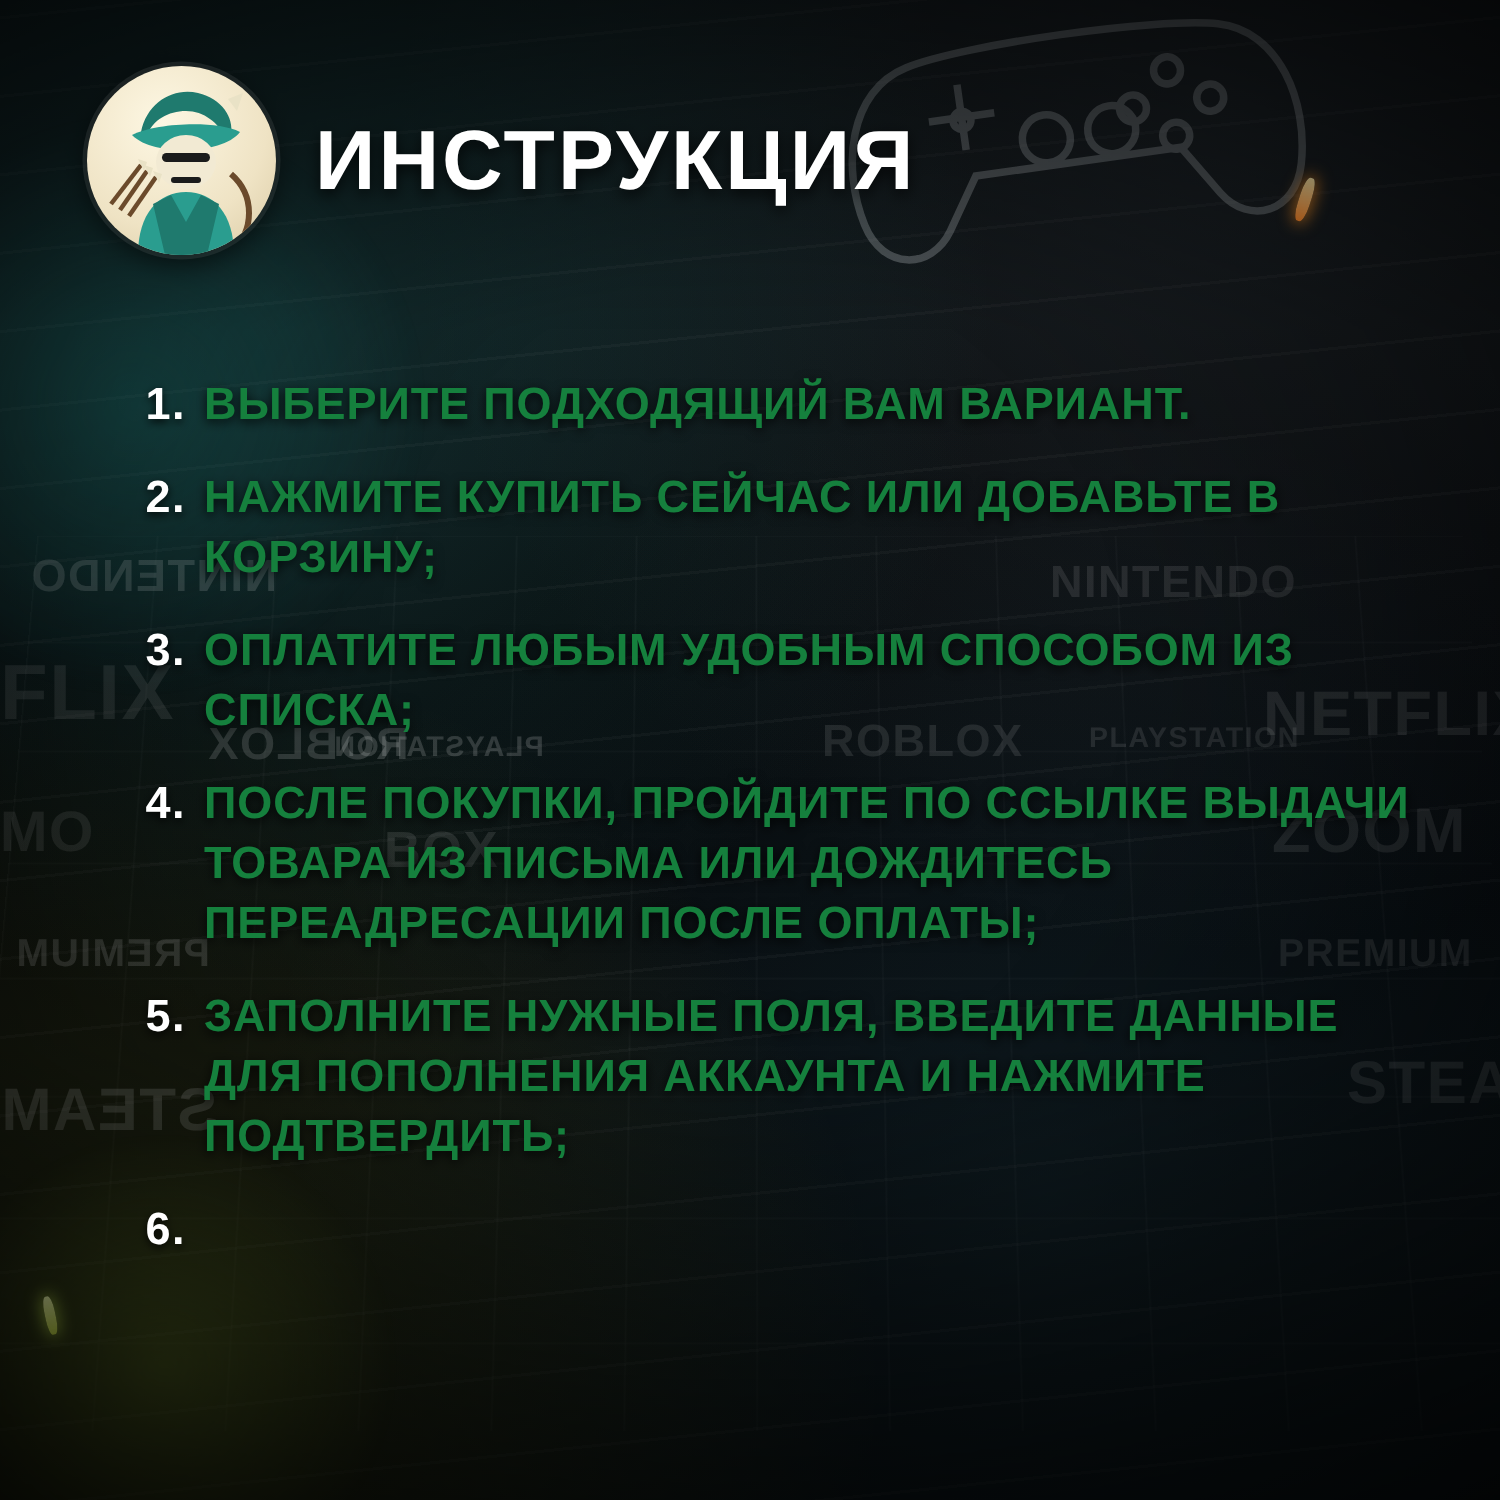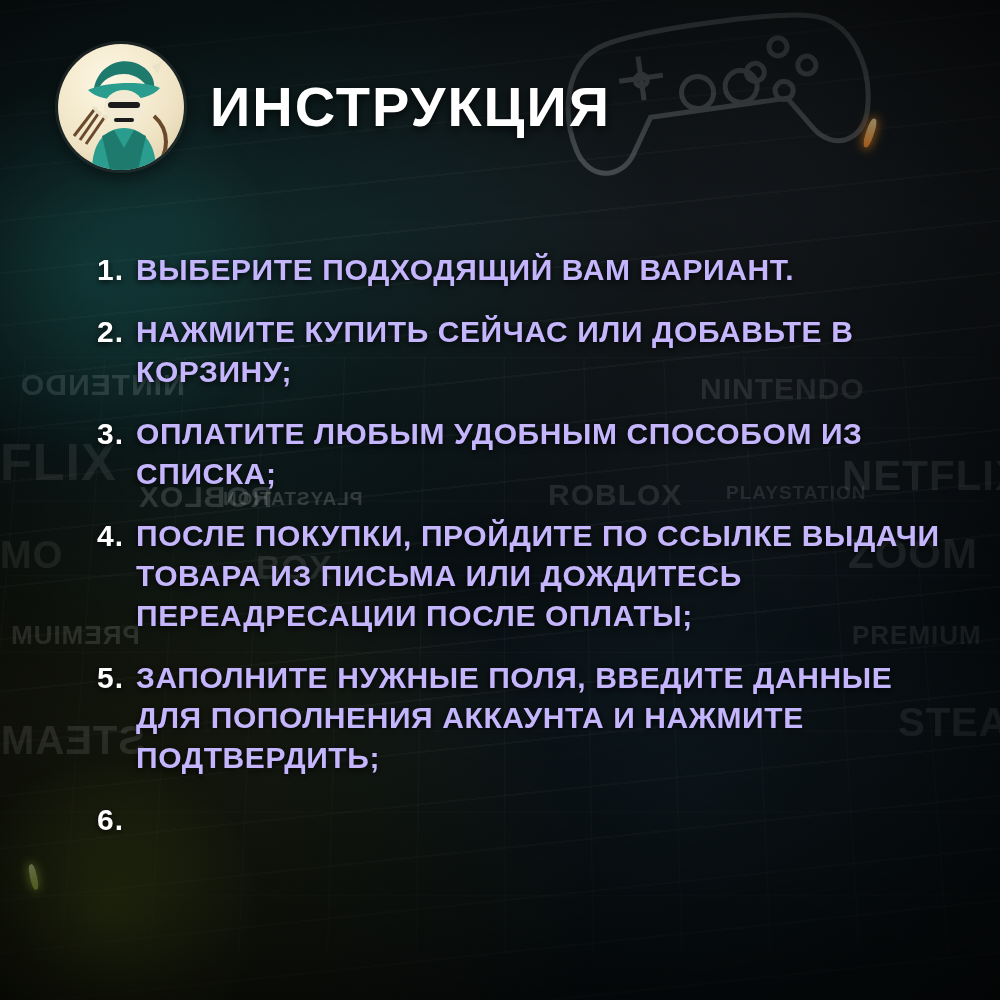--- a/index.html
+++ b/index.html
@@ -149,21 +149,21 @@
     font-weight: 800;
     line-height: 40px;
     width: 62px;
     text-align: right;
     padding-right: 12px;
     flex: 0 0 auto;
     text-shadow: 0 2px 6px rgba(0,0,0,.85);
     letter-spacing: 1px;
   }
   .step-text {
-    color: #c4b5fd;
+    color: #15803d;
     font-size: 30px;
     font-weight: 800;
     line-height: 40px;
     letter-spacing: 0.6px;
     text-transform: uppercase;
     text-shadow: 0 2px 7px rgba(0,0,0,.85);
   }
 </style>
 </head>
 <body>

